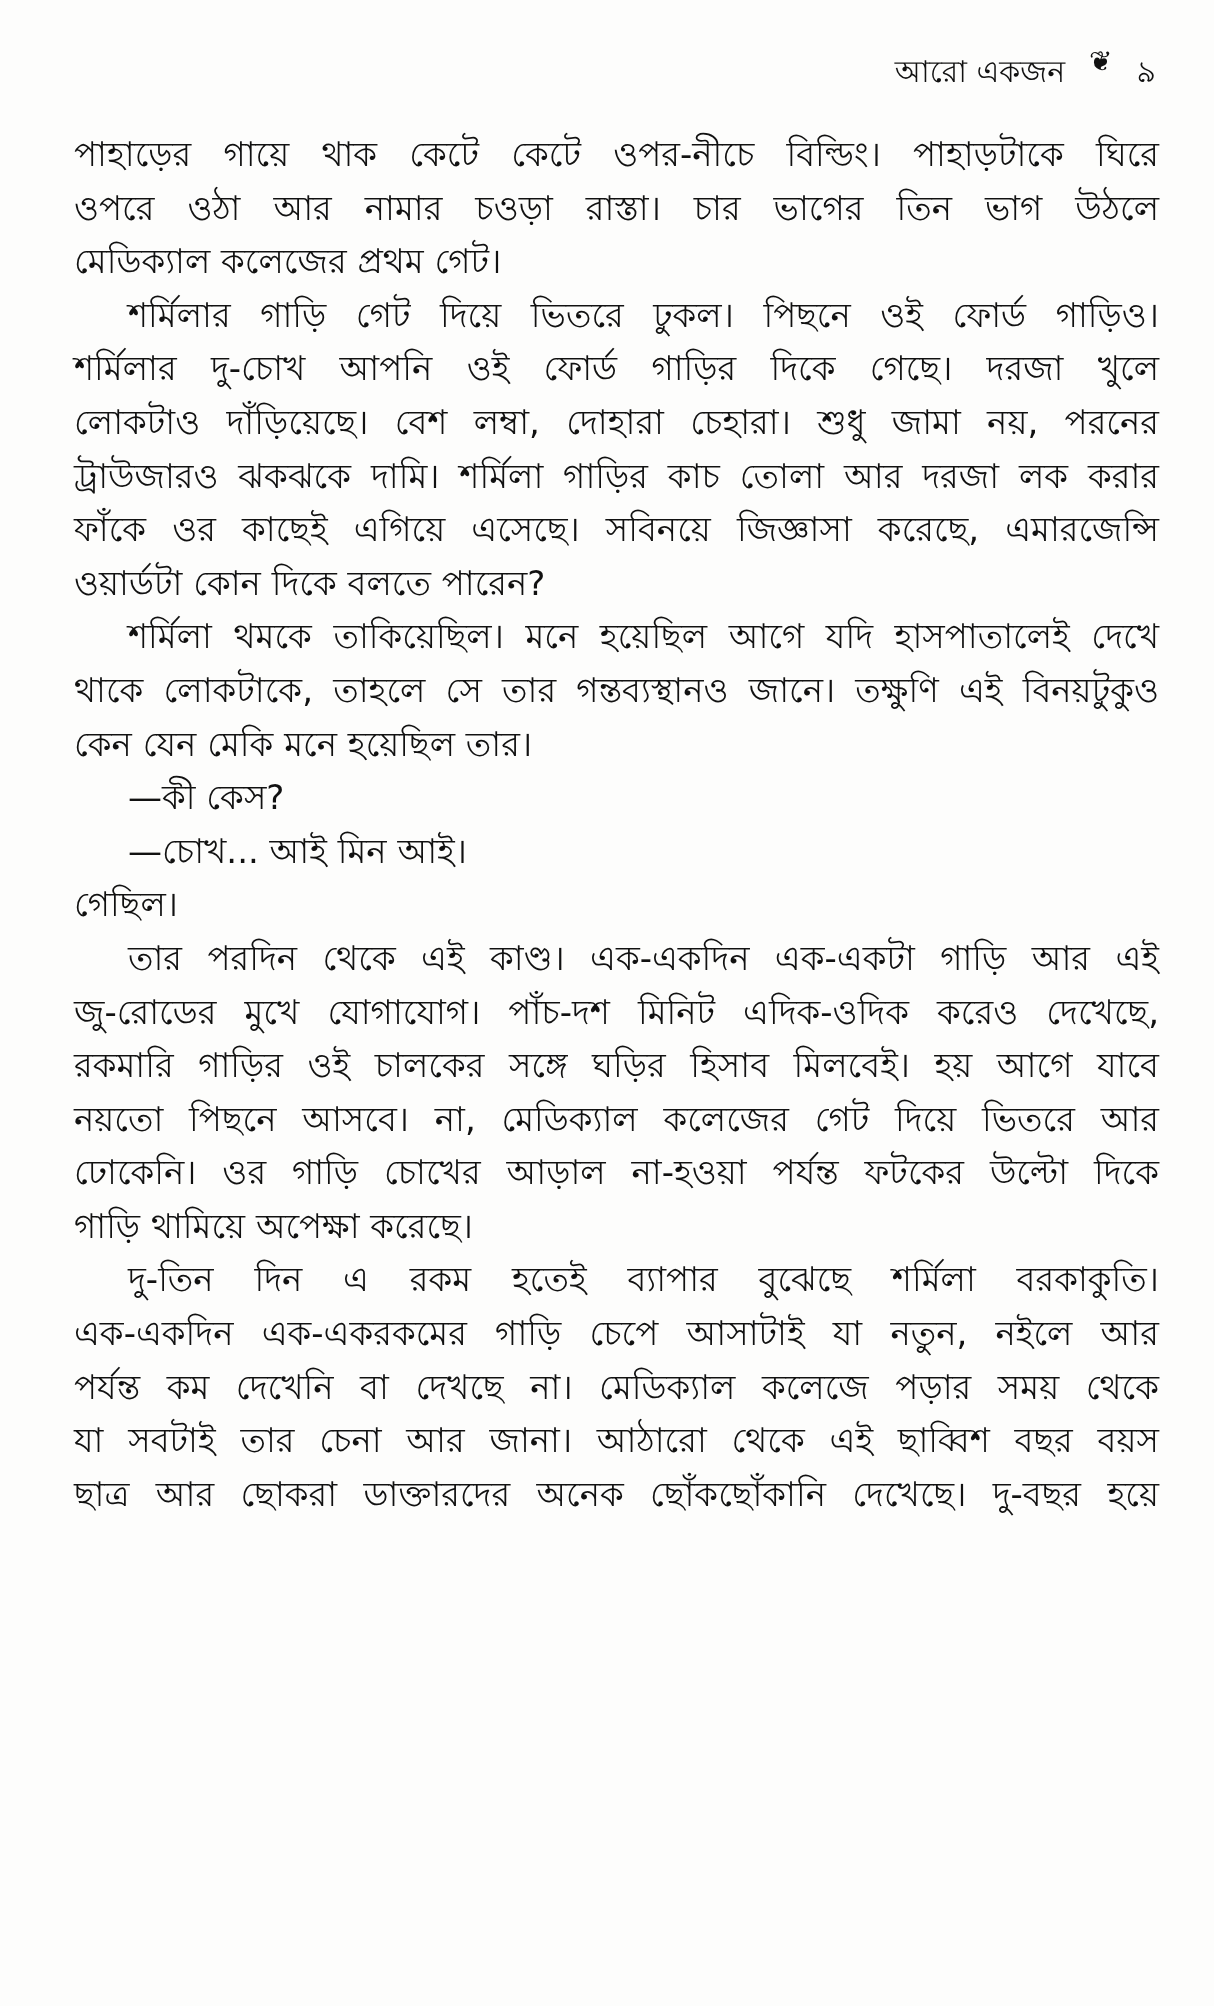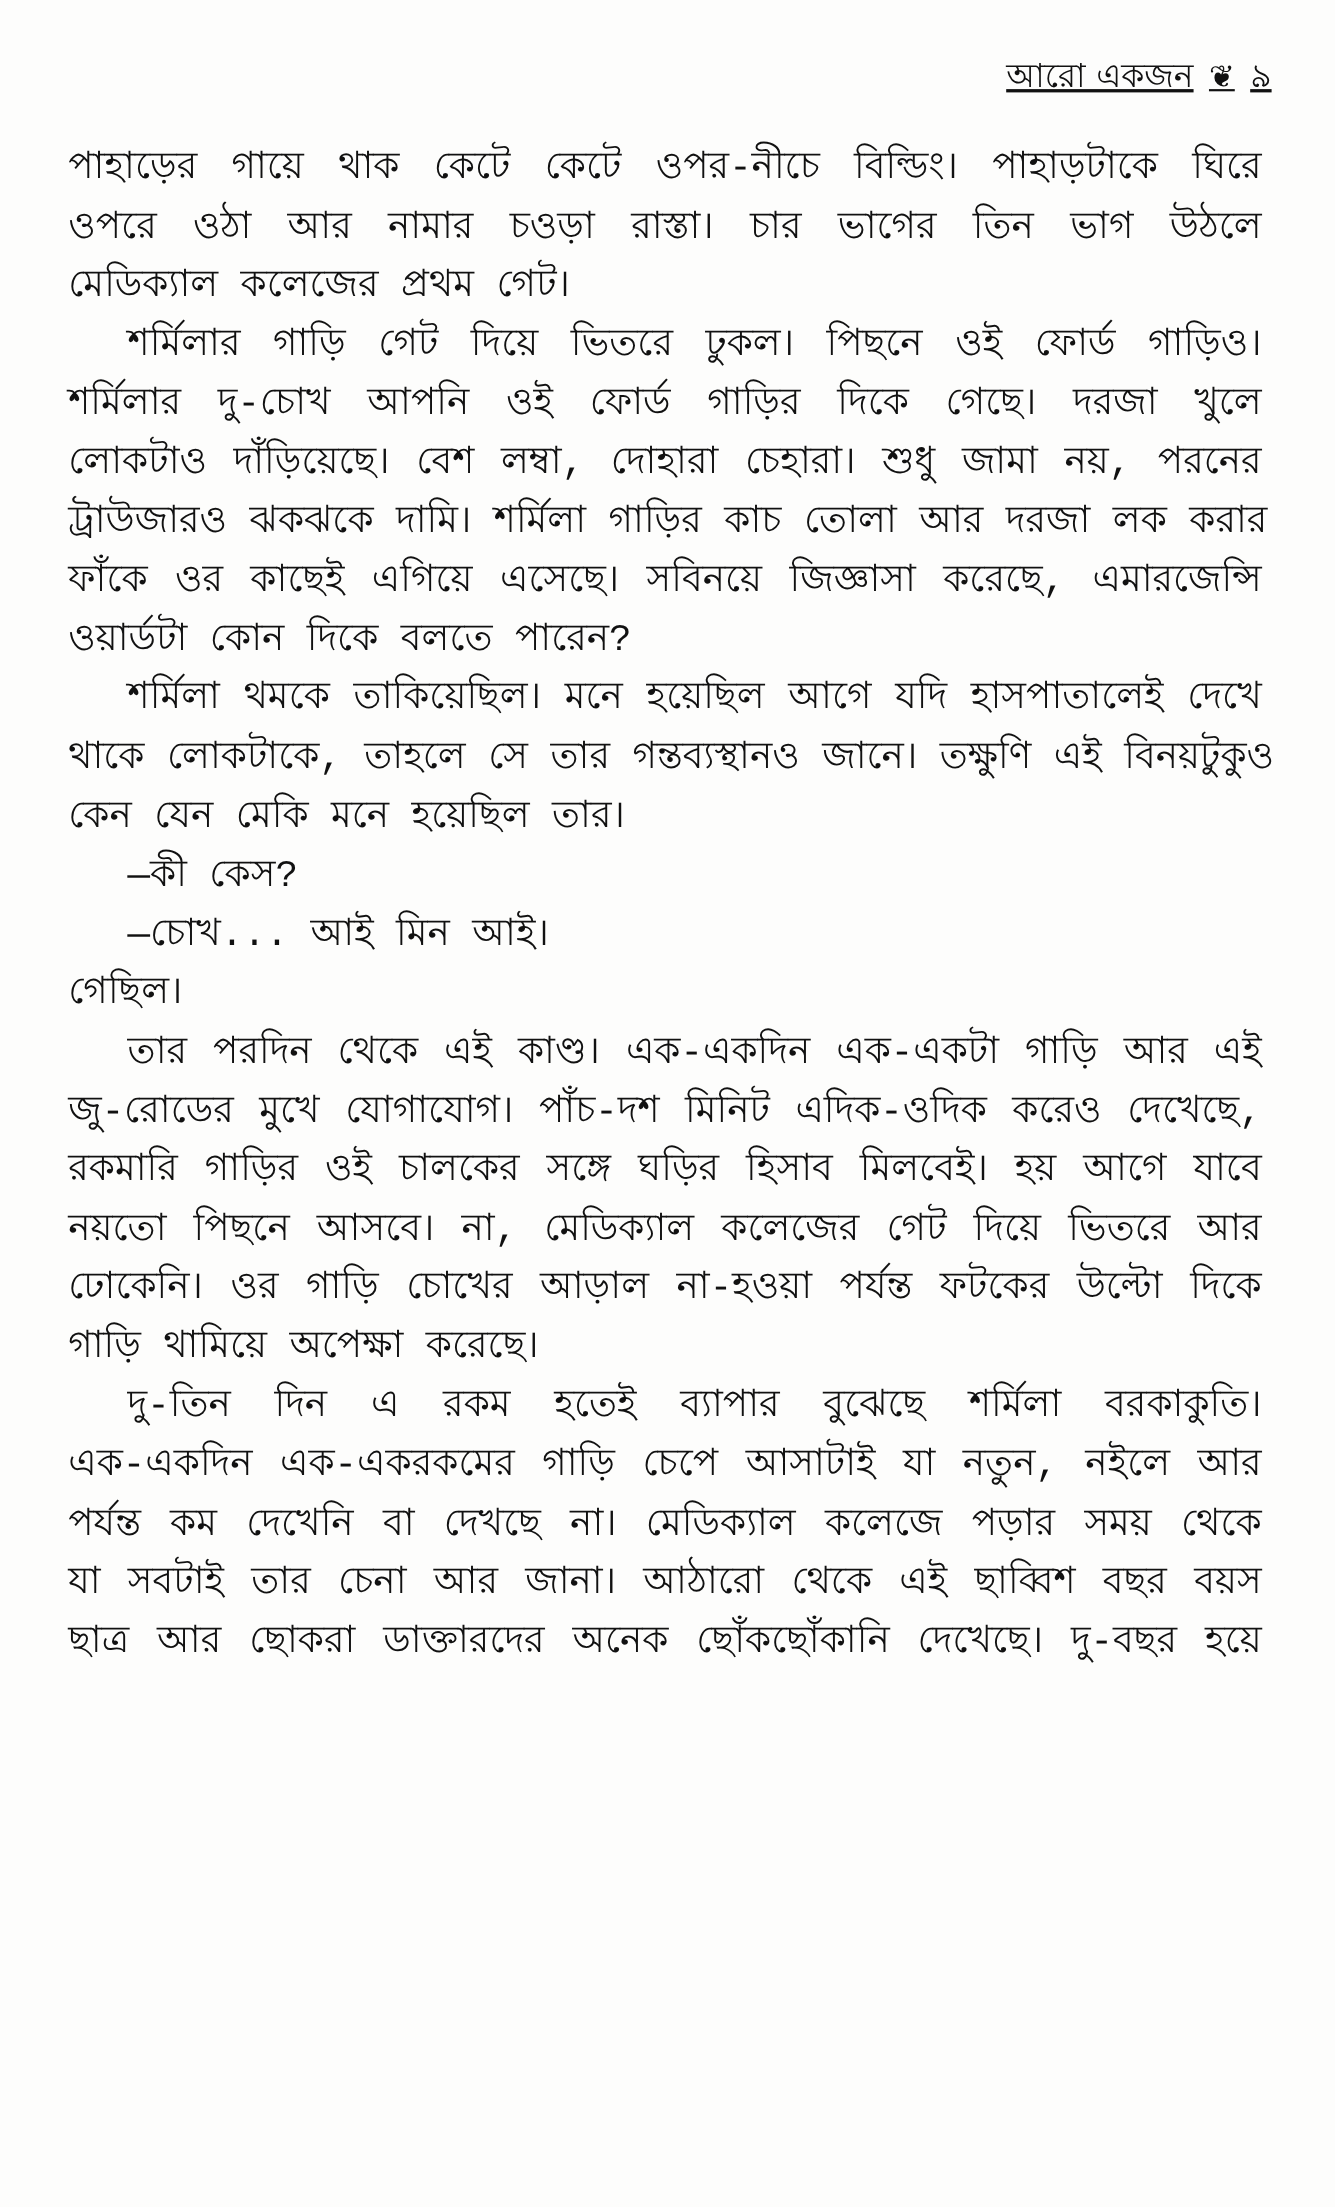--- a/index.html
+++ b/index.html
@@ -2,27 +2,26 @@
 <html><head>
 <meta charset="utf-8">
 <style>
   html, body { margin:0; padding:0; }
   body {
     width:1214px; height:2006px; background:#fdfdfc; position:relative; overflow:hidden;
     font-family: "DejaVu Sans", "Liberation Sans", sans-serif; color:#111;
   }
   .header {
     position:absolute; top:48px; right:58px; height:44px;
-    display:flex; align-items:center; gap:14px;
+    display:flex; gap:24px;
     font-size:30px;
-    text-decoration:underline;
   }
   .ornament { font-size:28px; line-height:1; }
   .page-no { font-size:30px; }
-  .body-text { position:absolute; left:62px; top:128px; width:1085px;font-family:Liberation Mono, monospace; }
+  .body-text { position:absolute; left:74px; top:128px; width:1085px; }
   .line {
     height:53.6px; line-height:53.6px; font-size:34px; white-space:nowrap;
     text-align:justify; text-align-last:justify; overflow:visible;
   }
   .line.indent { padding-left:54px; }
   .line.last { text-align-last:left; }
   .line.dialog { padding-left:54px; text-align-last:left; }
 </style>
 </head>
 <body>

